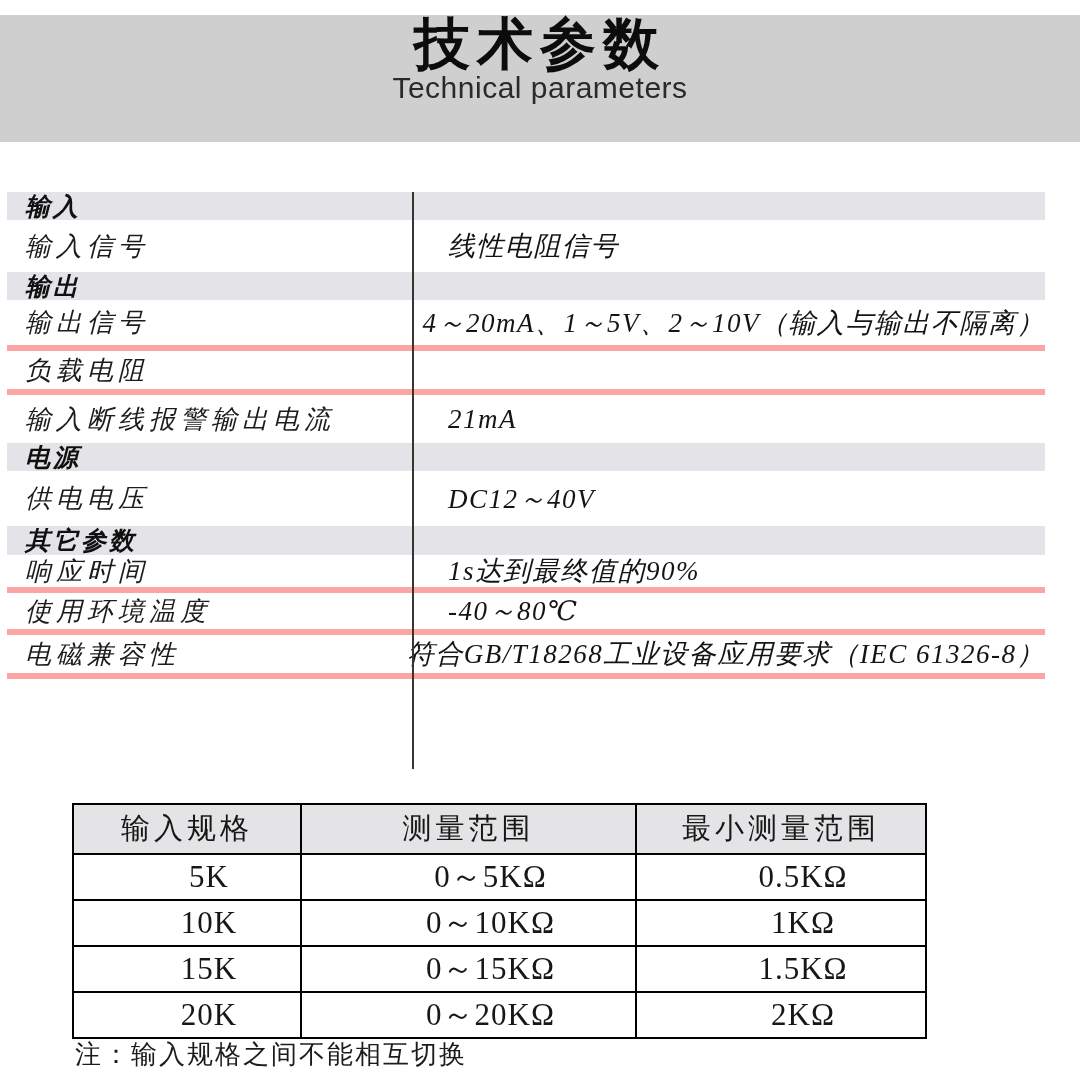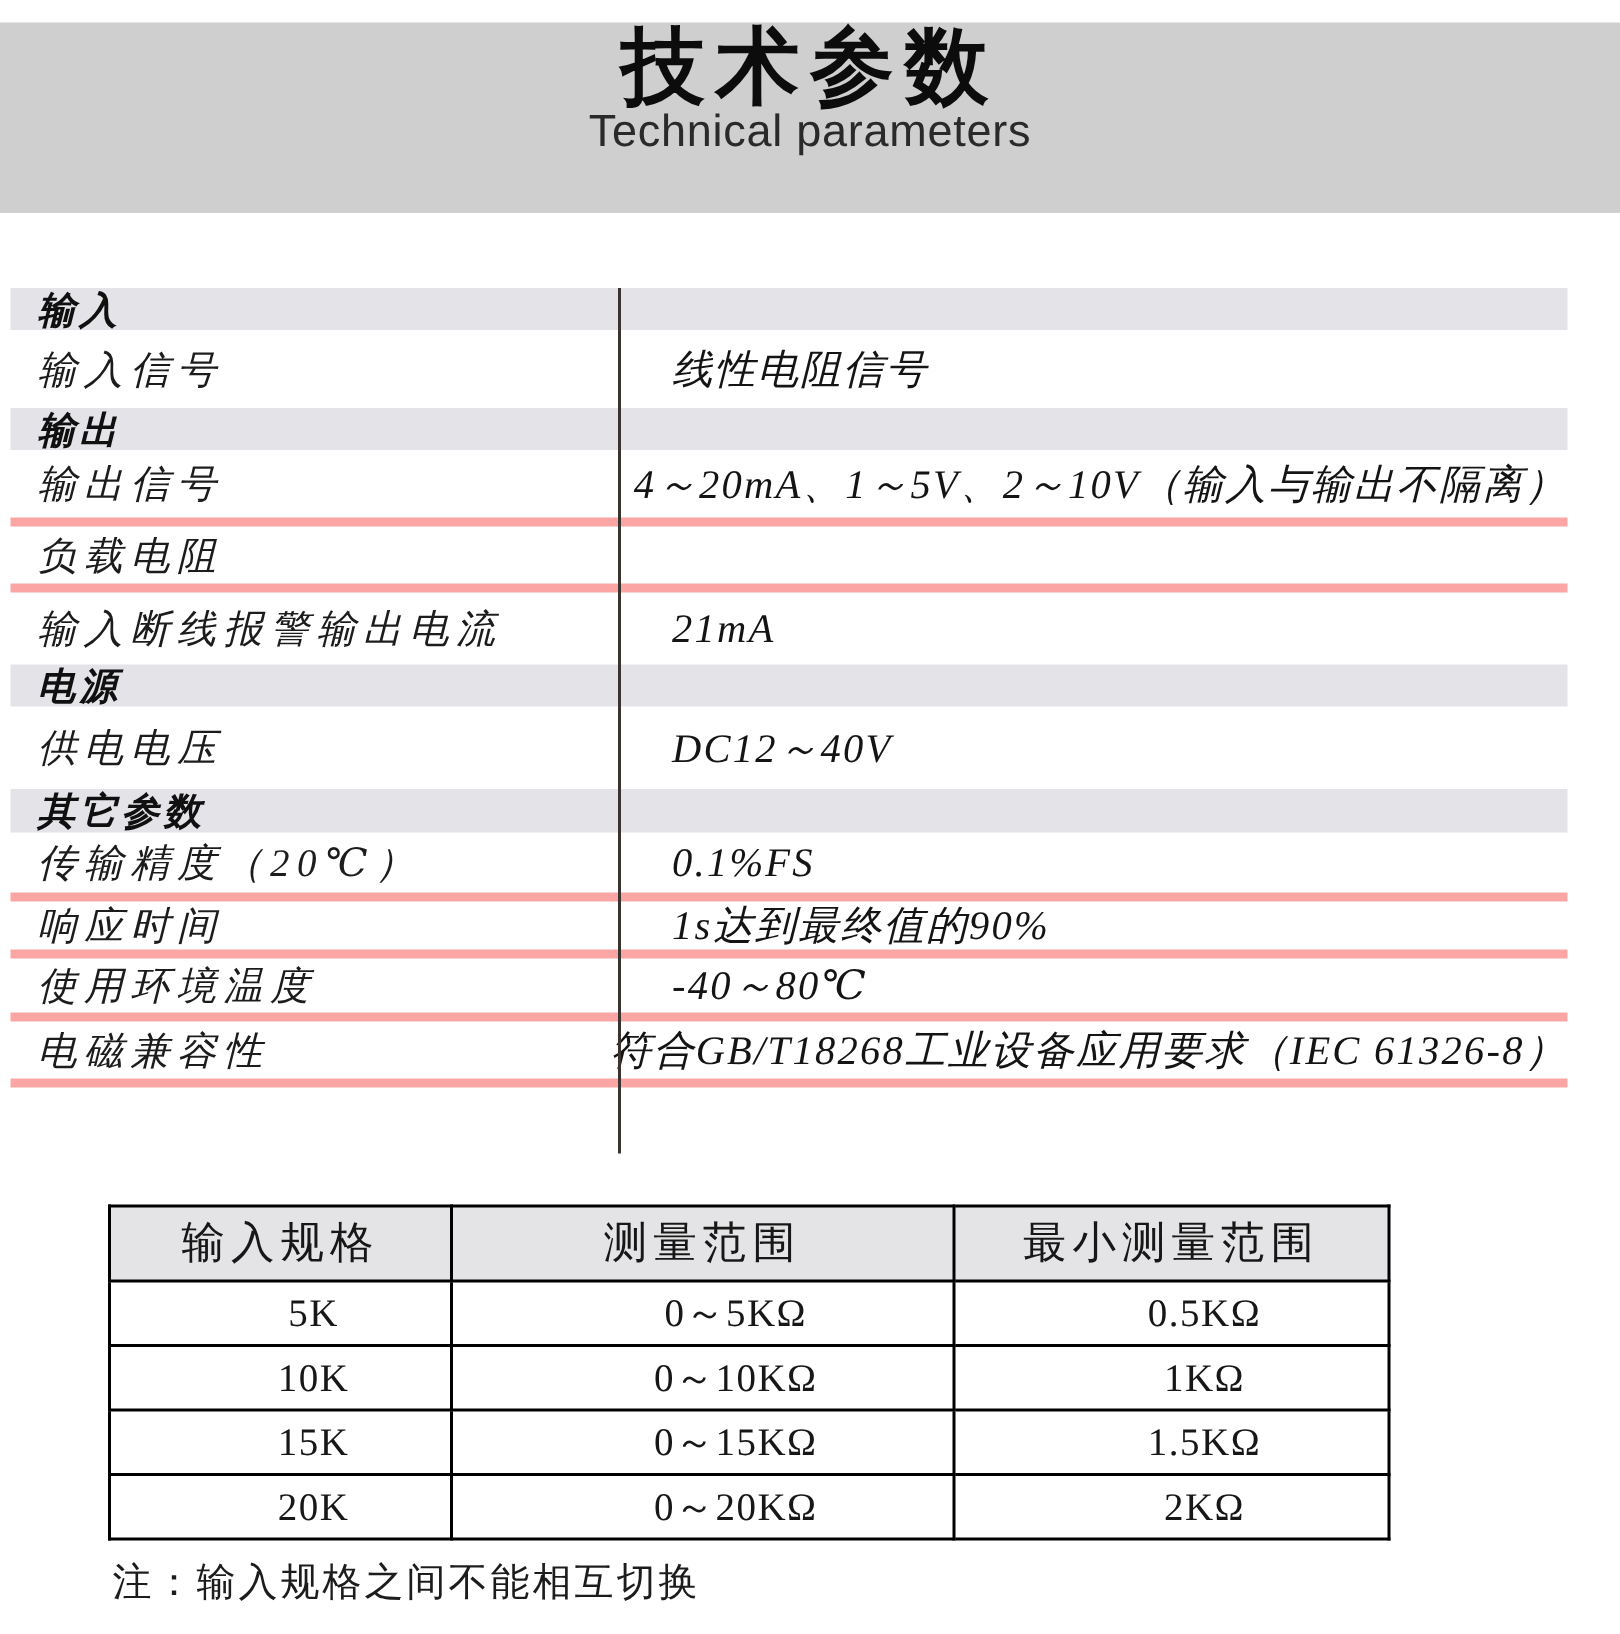--- a/index.html
+++ b/index.html
@@ -41,21 +41,21 @@
   .bb{border-bottom:6px solid #fca5a5;}
   
   .rtable{
     position:absolute;top:803px;left:72px;border-collapse:collapse;
     font-family:"Liberation Serif","DejaVu Serif",serif;color:#171717;
   }
   .rtable th,.rtable td{border:2px solid #000000;text-align:center;vertical-align:middle;}
   .rtable th{
     background:#e4e4e6;height:46px;font-weight:normal;font-size:29px;letter-spacing:4px;
   }
-  .rtable td{height:39px;font-size:26px;letter-spacing:1px;padding-left:45px;}
+  .rtable td{height:39px;font-size:31px;letter-spacing:1px;padding-left:45px;}
   .c1{width:224px;} .c2{width:331px;} .c3{width:286px;}
   
   .note{
     position:absolute;top:1037px;left:75px;white-space:nowrap;
     font-family:"Liberation Serif","DejaVu Serif",serif;
     font-size:26px;letter-spacing:2px;color:#1c1c1c;
   }
 </style>
 </head>
 <body>
@@ -101,24 +101,20 @@
 
   <div class="row" style="height:55px">
     <div class="lab">供电电压</div>
     <div class="val">DC12～40V</div>
   </div>
 
   <div class="sec" style="height:29px">
     <span>其它参数</span>
   </div>
 
-  <div class="row bb" style="height:46px">
-    <div class="lab">传输精度（20℃）</div>
-    <div class="val">0.1%FS</div>
-  </div>
 
 
   <div class="row bb" style="height:38px">
     <div class="lab">响应时间</div>
     <div class="val">1s达到最终值的90%</div>
   </div>
 
   <div class="row bb" style="height:42px">
     <div class="lab">使用环境温度</div>
     <div class="val">-40～80℃</div>

